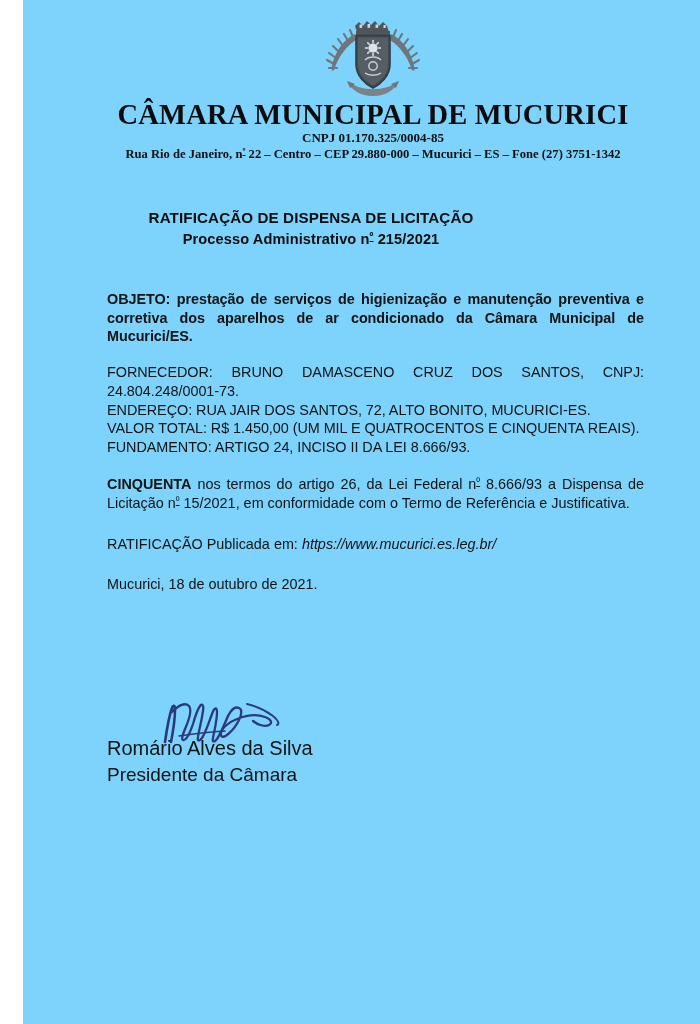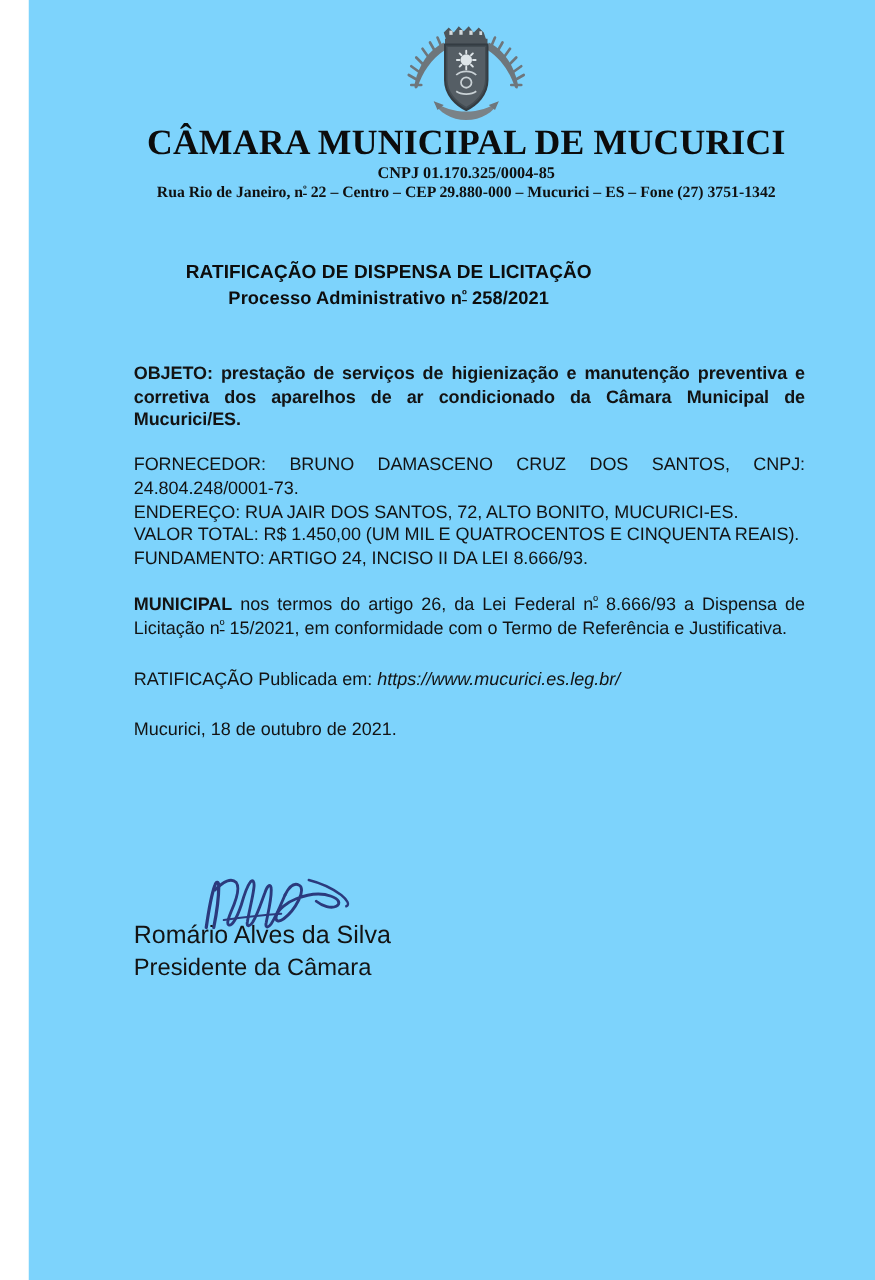--- a/index.html
+++ b/index.html
@@ -229,30 +229,30 @@
   </div>
 
   <div class="letterhead">
     <div class="org-name">CÂMARA MUNICIPAL DE MUCURICI</div>
     <div class="org-sub cnpj">CNPJ 01.170.325/0004-85</div>
     <div class="org-addr"><span>Rua Rio de Janeiro, n</span><span class="ord">º</span><span> 22 – Centro – CEP 29.880-000 – Mucurici – ES – Fone (27) 3751-1342</span></div>
   </div>
 
   <div class="doc-title">
     <div class="l1">RATIFICAÇÃO DE DISPENSA DE LICITAÇÃO</div>
-    <div class="l2"><span>Processo Administrativo n</span><span class="ord">º</span><span> 258/2021</span></div>
+    <div class="l2"><span>Processo Administrativo n</span><span class="ord">º</span><span> 215/2021</span></div>
   </div>
 
   <div class="body">
 
     <p class="blk objeto">OBJETO: prestação de serviços de higienização e manutenção preventiva e corretiva dos aparelhos de ar condicionado da Câmara Municipal de Mucurici/ES.</p>
 
     <p class="blk fornecedor"><span>FORNECEDOR: BRUNO DAMASCENO CRUZ DOS SANTOS, CNPJ: 24.804.248/0001-73.</span><br><span>ENDEREÇO: RUA JAIR DOS SANTOS, 72, ALTO BONITO, MUCURICI-ES.</span><br><span>VALOR TOTAL: R$ 1.450,00 (UM MIL E QUATROCENTOS E CINQUENTA REAIS).</span><br><span>FUNDAMENTO: ARTIGO 24, INCISO II DA LEI 8.666/93.</span></p>
 
-    <p class="blk ratifico"><b>MUNICIPAL</b><span> nos termos do artigo 26, da Lei Federal n</span><span class="ord">º</span><span> 8.666/93 a Dispensa de Licitação n</span><span class="ord">º</span><span> 15/2021, em conformidade com o Termo de Referência e Justificativa.</span></p>
+    <p class="blk ratifico"><b>CINQUENTA</b><span> nos termos do artigo 26, da Lei Federal n</span><span class="ord">º</span><span> 8.666/93 a Dispensa de Licitação n</span><span class="ord">º</span><span> 15/2021, em conformidade com o Termo de Referência e Justificativa.</span></p>
 
     <p class="blk publicacao"><span>RATIFICAÇÃO Publicada em: </span><i>https://www.mucurici.es.leg.br/</i></p>
 
     <p class="blk local-data">Mucurici, 18 de outubro de 2021.</p>
   </div>
 
   <div class="sig-block">
     <svg class="sig-mark" viewBox="0 0 130 56" aria-hidden="true">
       <g fill="none" stroke="#2b3a7d" stroke-linecap="round" stroke-linejoin="round">
         <path d="M6 50 C8 36 10 24 13 16 C14 13 16 13 16 17 C16 27 14 40 12 50" stroke-width="2.6"></path>

